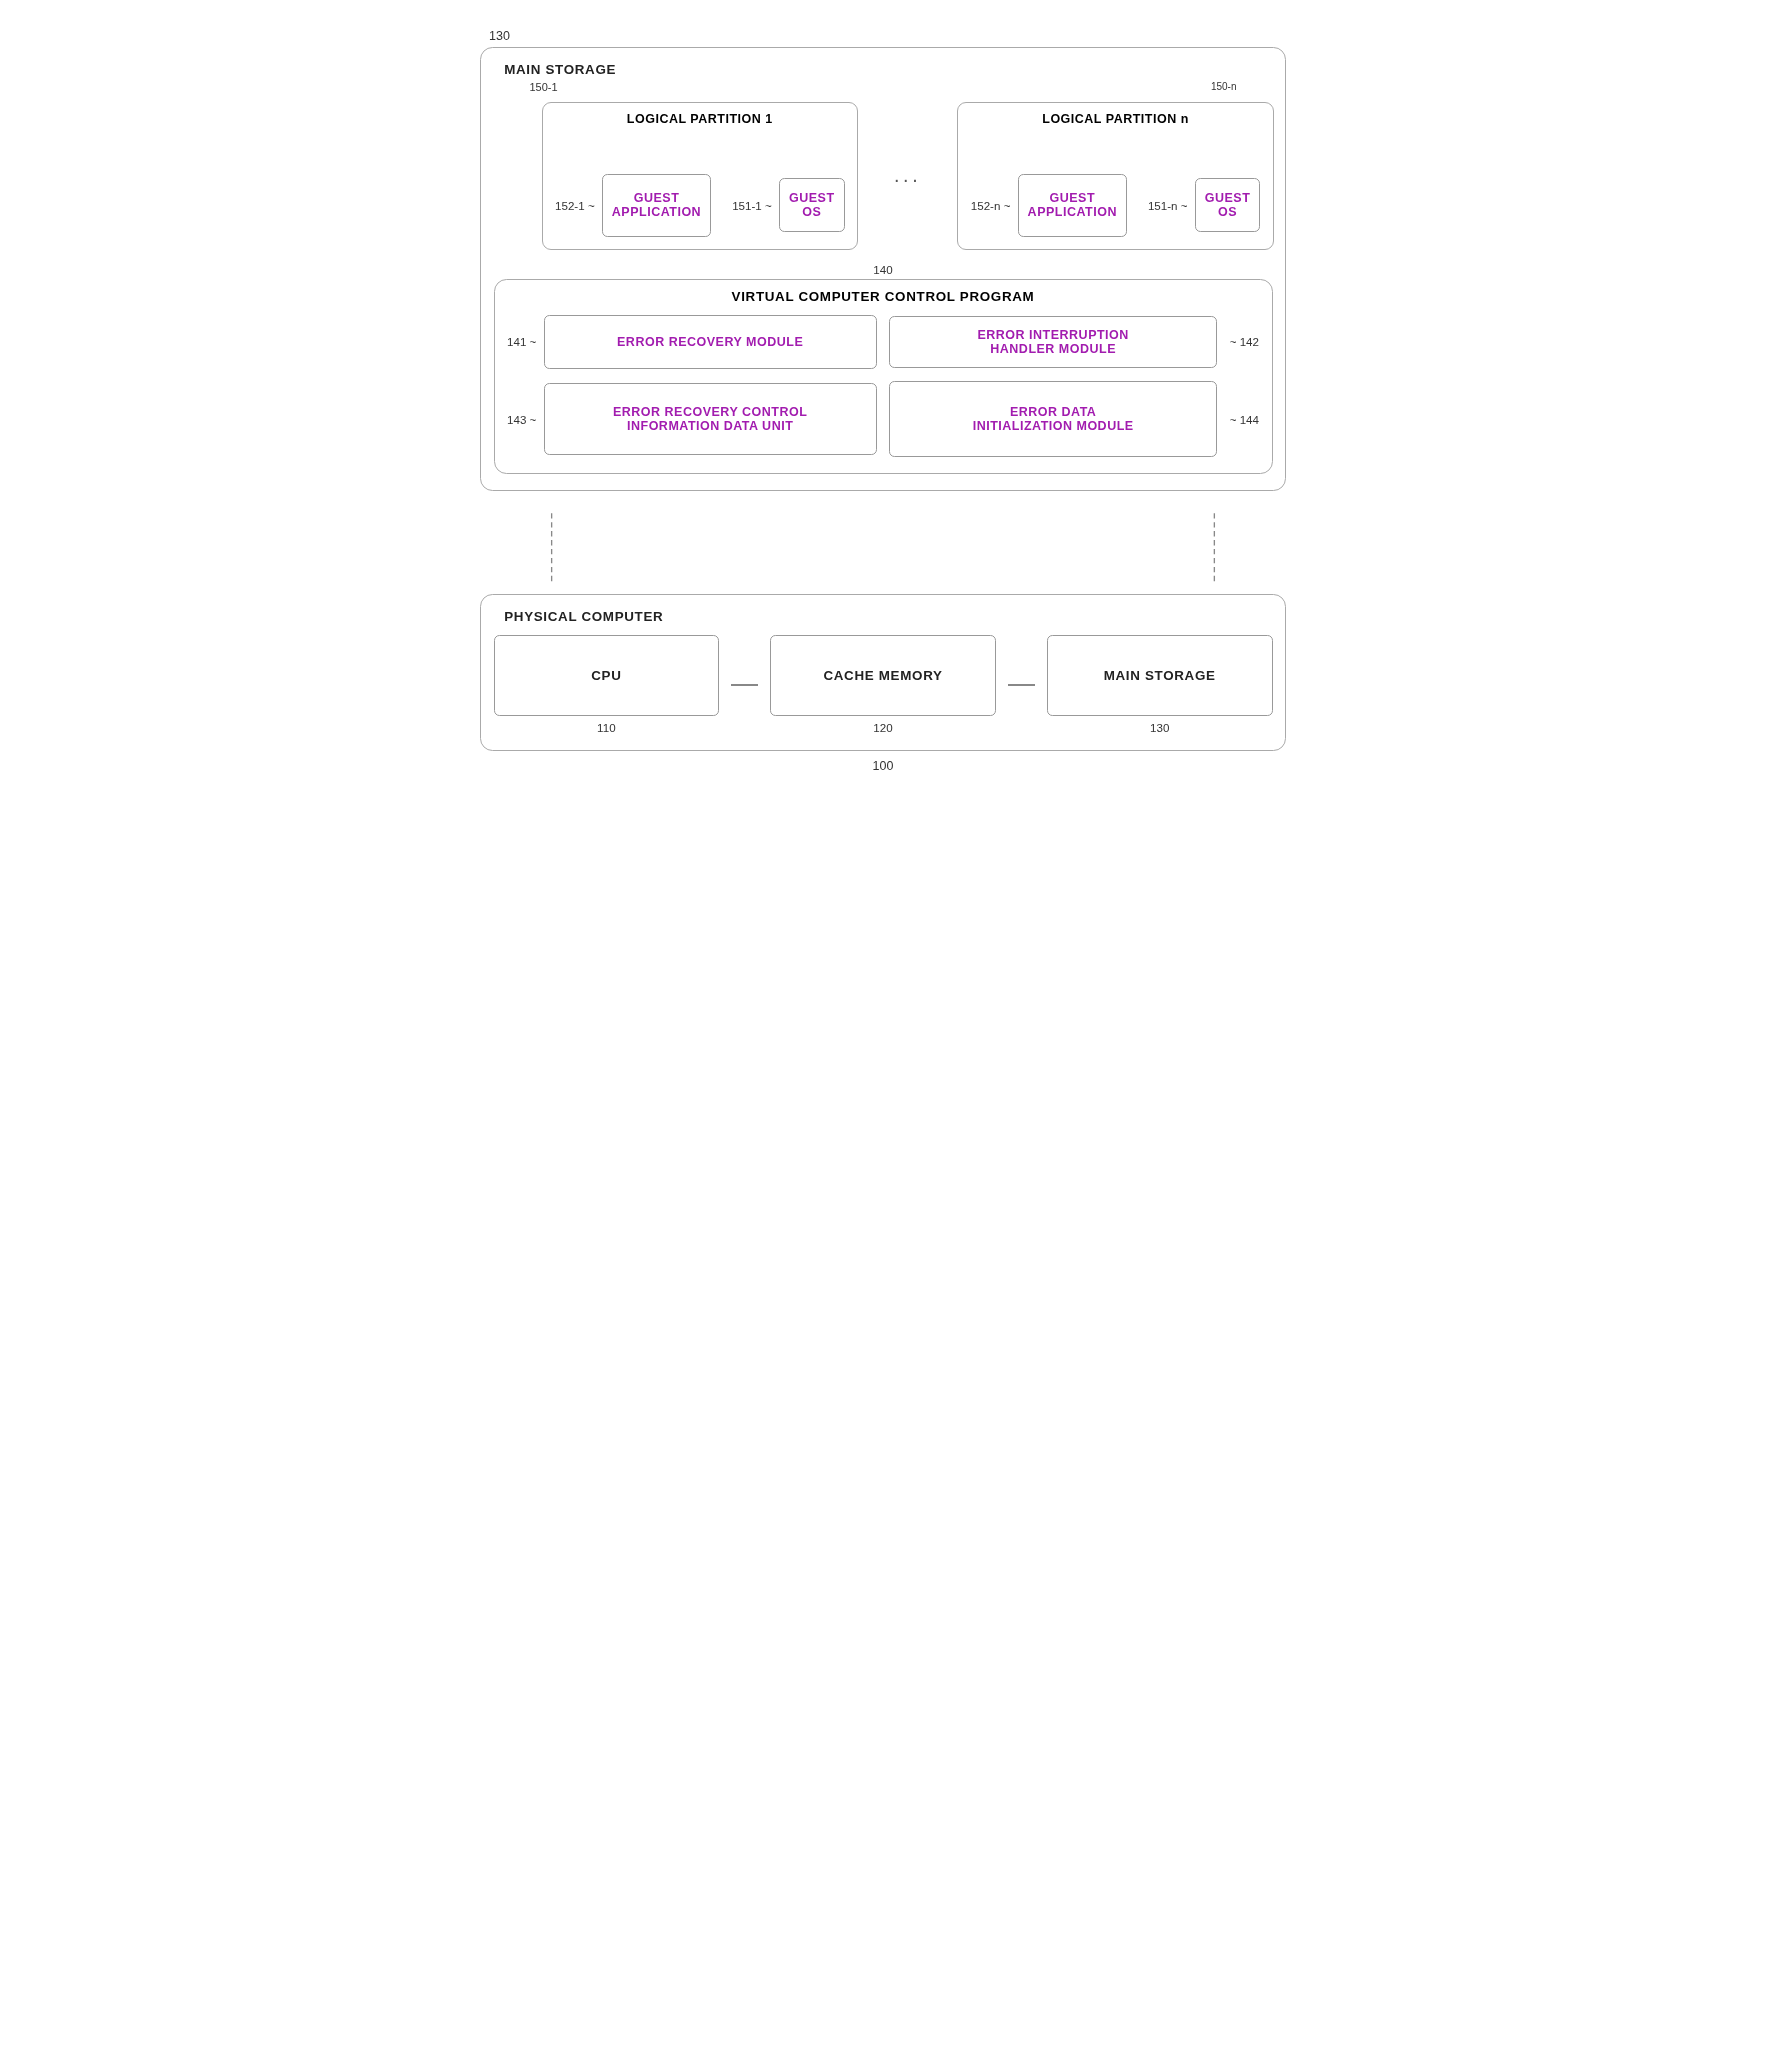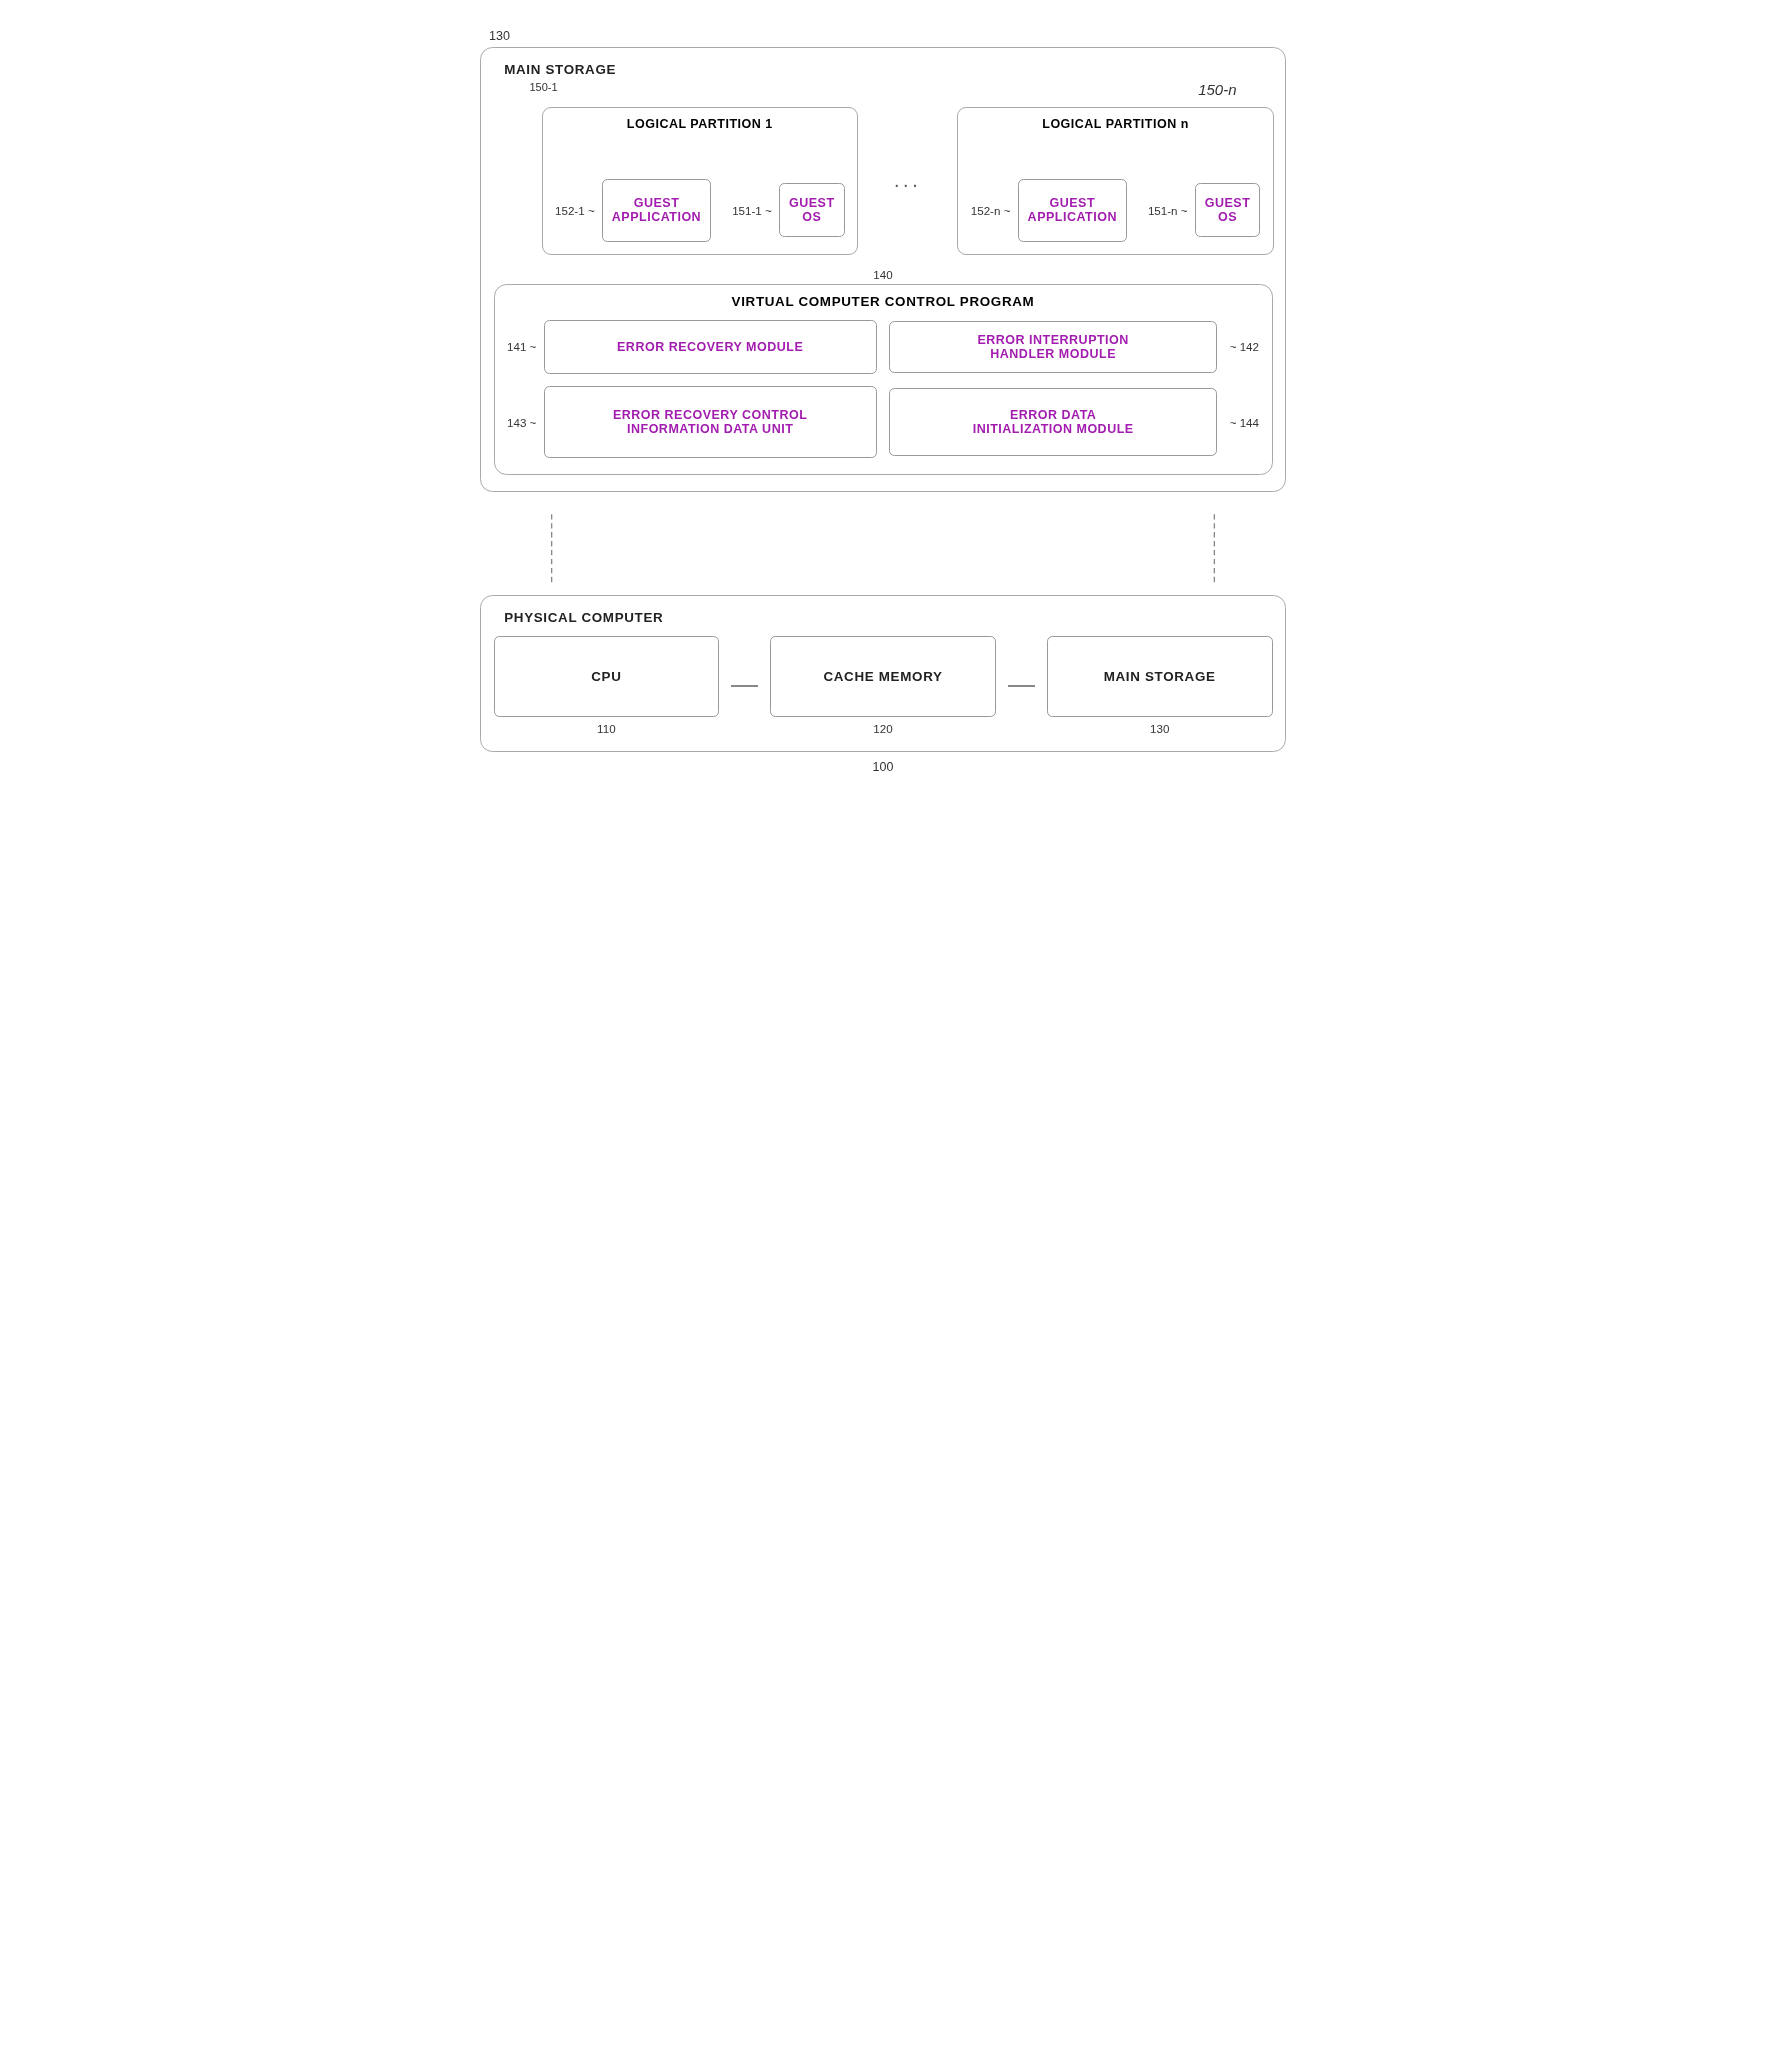--- a/index.html
+++ b/index.html
@@ -217,21 +217,21 @@
 
   <div style="position:relative; margin-bottom: 3.6px;">
     <span style="font-size:12.5px; color:#333; margin-left:9px;">130</span>
   </div>
 
   <div class="box main-storage">
     <div class="box-label">MAIN STORAGE</div>
 
     <div style="display:flex; justify-content:space-between; padding: 3.6px 36px 0 36px;">
       <span style="font-size:11px; color:#333;">150-1</span>
-      <span style="font-size:15px; color:#333;font-style:italic;">150-n</span>
+      <span style="font-size:10px; color:#333;">150-n</span>
     </div>
 
     <div class="partitions-row">
 
       <div class="partition-box">
         <div class="partition-label">LOGICAL PARTITION 1</div>
         <div class="partition-inner">
           <div class="partition-row">
             <span class="partition-ref">
               <span>152-1</span> ~
@@ -303,21 +303,21 @@
         </div>
 
         <div class="vccp-row">
           <span class="vccp-ref"><span>143</span> ~</span>
           <div class="inner-box" style="flex:1; height:72px;">
             <span style="white-space:pre-line;">ERROR RECOVERY CONTROL
 INFORMATION DATA UNIT</span>
           </div>
         </div>
         <div class="vccp-row" style="justify-content:flex-end;">
-          <div class="inner-box" style="flex:1; height:68px;">
+          <div class="inner-box" style="flex:1; height:76px;">
             <span style="white-space:pre-line;">ERROR DATA
 INITIALIZATION MODULE</span>
           </div>
           <span class="vccp-ref" style="text-align:right; margin-left:5.4px;">~ <span>144</span></span>
         </div>
       </div>
     </div>
   </div>
 
   <div class="dashed-line-area">

